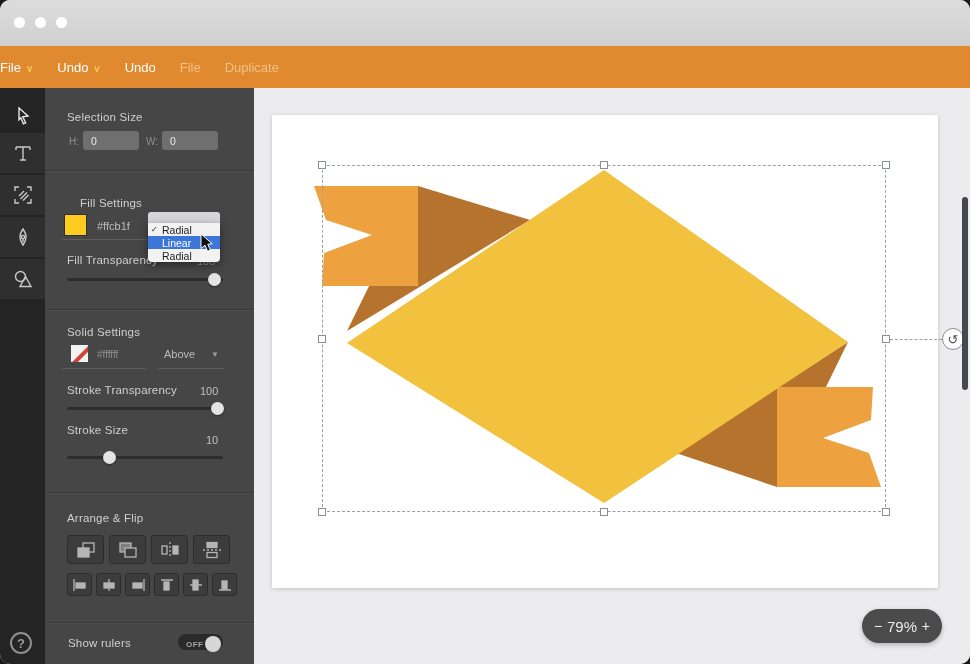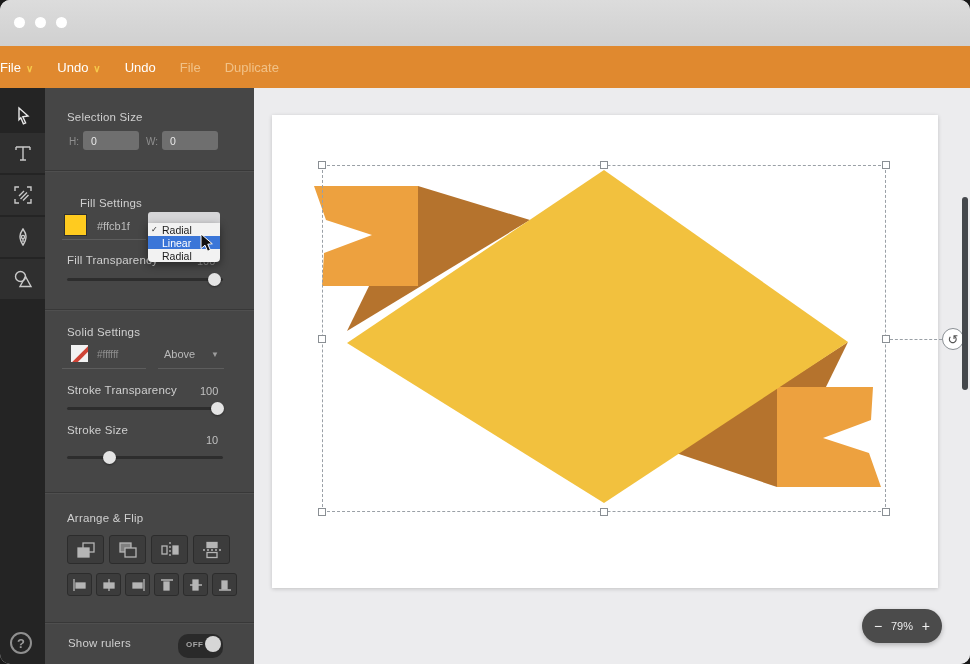--- a/index.html
+++ b/index.html
@@ -61,41 +61,41 @@
   .fill-opt.selected { background:#3b76d8; color:#fff; }
   .fill-opt .check { position:absolute; left:3px; font-size:8px; color:#222; }
   #menu-cursor { position:absolute; left:155px; top:145px; z-index:7; }
 
   
   .arr-btn { position:absolute; background:#3c3c3c; border:1px solid #2c2c2c; border-radius:3px;
     display:flex; align-items:center; justify-content:center; }
   .arr-btn svg { stroke:#b5b5b5; fill:none; stroke-width:1.3; }
 
   
-  #rulers-toggle { position:absolute; left:133px; top:546px; width:45px; height:24px; background:#2a2a2a;
+  #rulers-toggle { position:absolute; left:133px; top:546px; width:45px; height:16px; background:#2a2a2a;
     border-radius:10px; }
   #rulers-toggle .knob { position:absolute; right:2px; top:2px; width:16px; height:16px; background:#d6d6d6; border-radius:50%; }
   #rulers-toggle .off { position:absolute; left:8px; top:6px; font-size:8px; color:#a5a5a5; font-weight:bold; letter-spacing:.5px;}
 
   
   #canvas { position:absolute; left:254px; top:88px; width:716px; height:576px; background:#ececee; }
   #artboard { position:absolute; left:18px; top:27px; width:666px; height:473px; background:#fff;
     box-shadow:0 1px 4px rgba(0,0,0,.18); }
   #selection { position:absolute; left:68px; top:77px; width:564px; height:347px;
     border:1px dashed #9aa0a6; }
   .handle { position:absolute; width:8px; height:8px; background:#fff; border:1px solid #8a8f94; }
   #rotate-line { position:absolute; left:636px; top:251px; width:52px; border-top:1px dashed #9aa0a6; }
   #rotate-handle { position:absolute; left:688px; top:240px; width:22px; height:22px; border:1px solid #8a8f94;
     border-radius:50%; background:#fff; color:#555; font-size:13px; display:flex; align-items:center; justify-content:center; }
   #vscrollbar { position:absolute; left:708px; top:109px; width:6px; height:193px; background:#45484c; border-radius:3px; }
   #zoom-pill { position:absolute; left:608px; top:521px; width:80px; height:34px; background:#4b4b4b;
     border-radius:17px; display:flex; align-items:center; justify-content:space-between; padding:0 12px;
     color:#ececec; box-shadow:0 2px 5px rgba(0,0,0,.25); }
   #zoom-pill .zbtn { font-size:14px; color:#f2f2f2; }
-  #zoom-pill .zval { font-size:11px; }
+  #zoom-pill .zval { font-size:15px; }
 </style>
 </head>
 <body>
 
 <div id="window">
 
   <div id="titlebar">
     <span class="dot" style="left:14px"></span>
     <span class="dot" style="left:35px"></span>
     <span class="dot" style="left:56px"></span>

